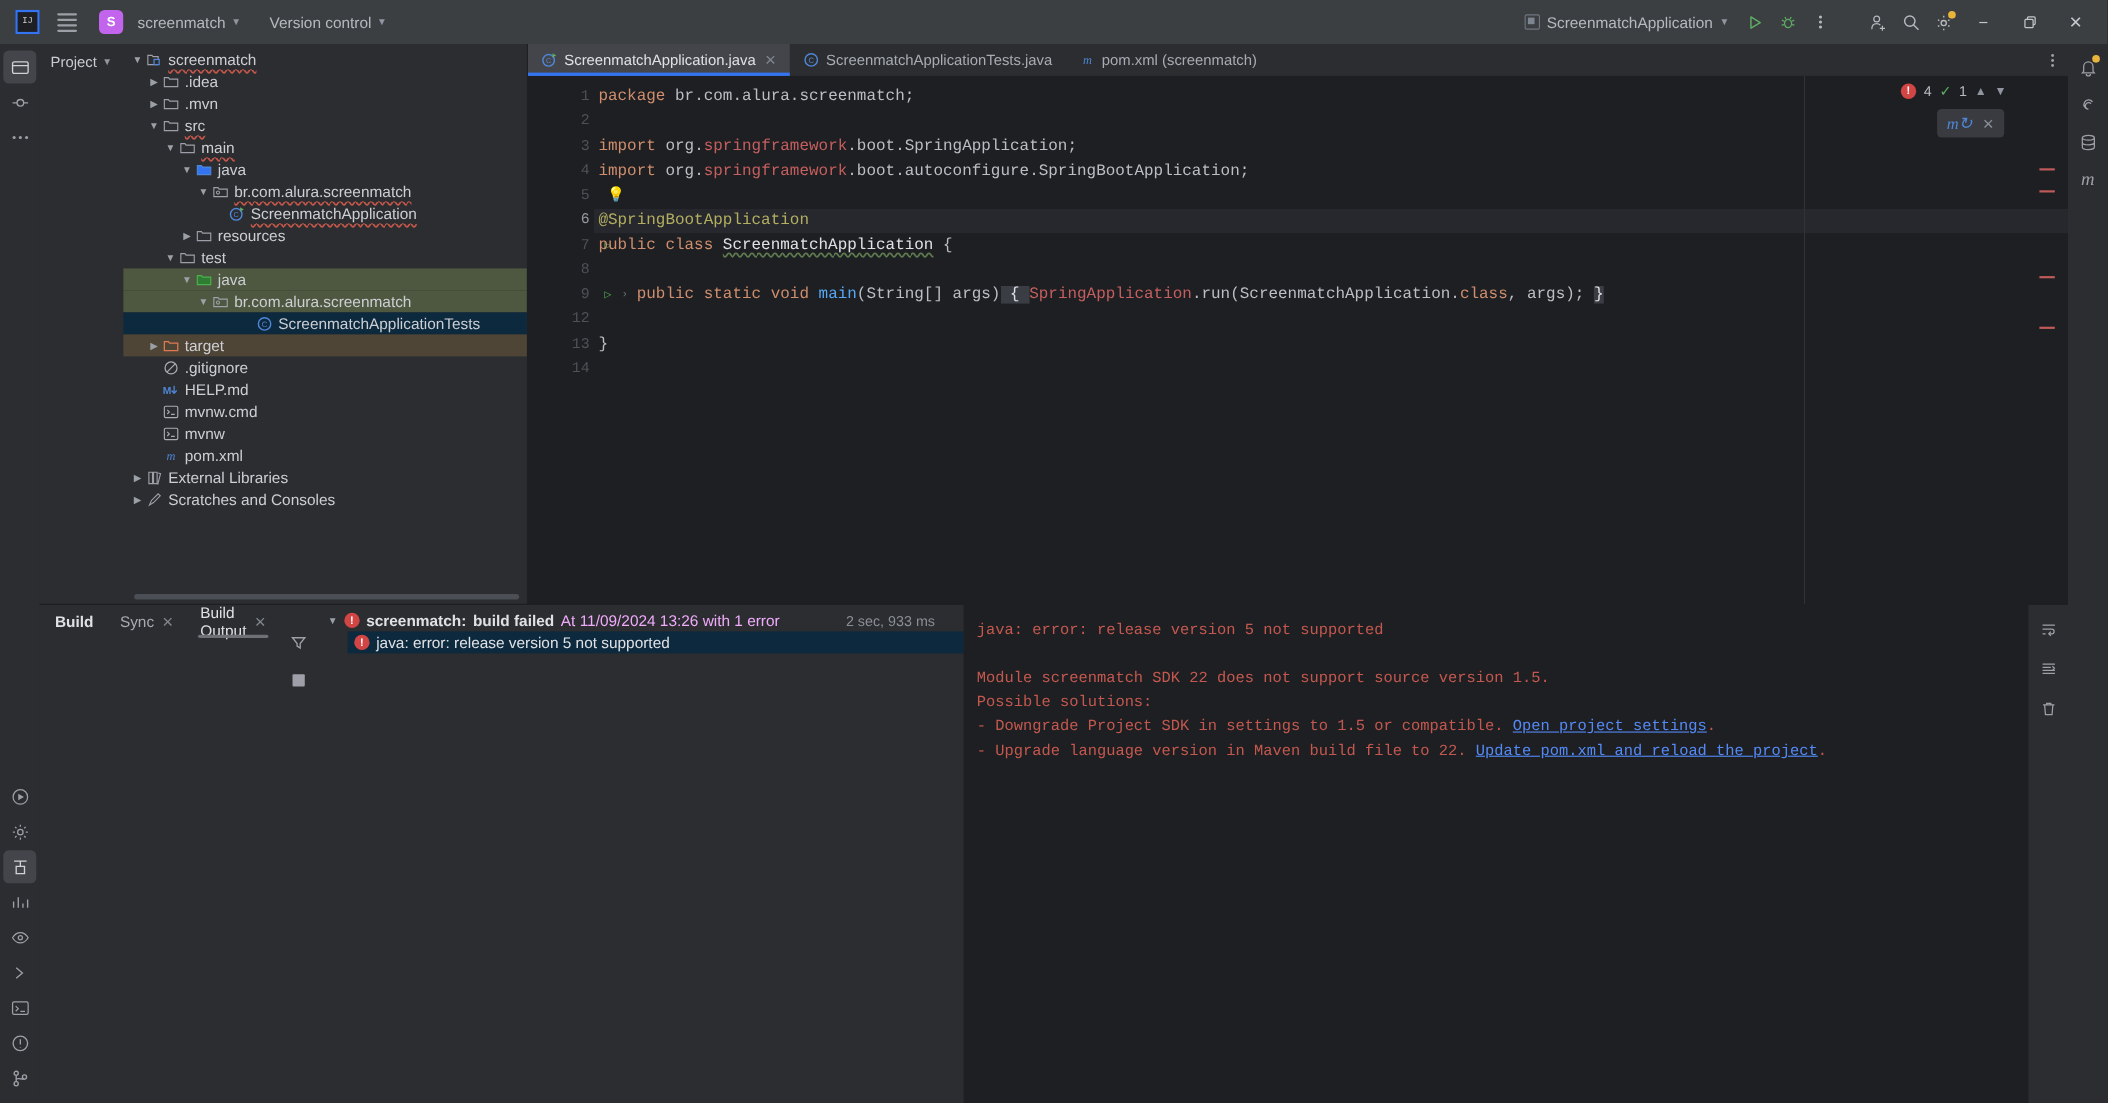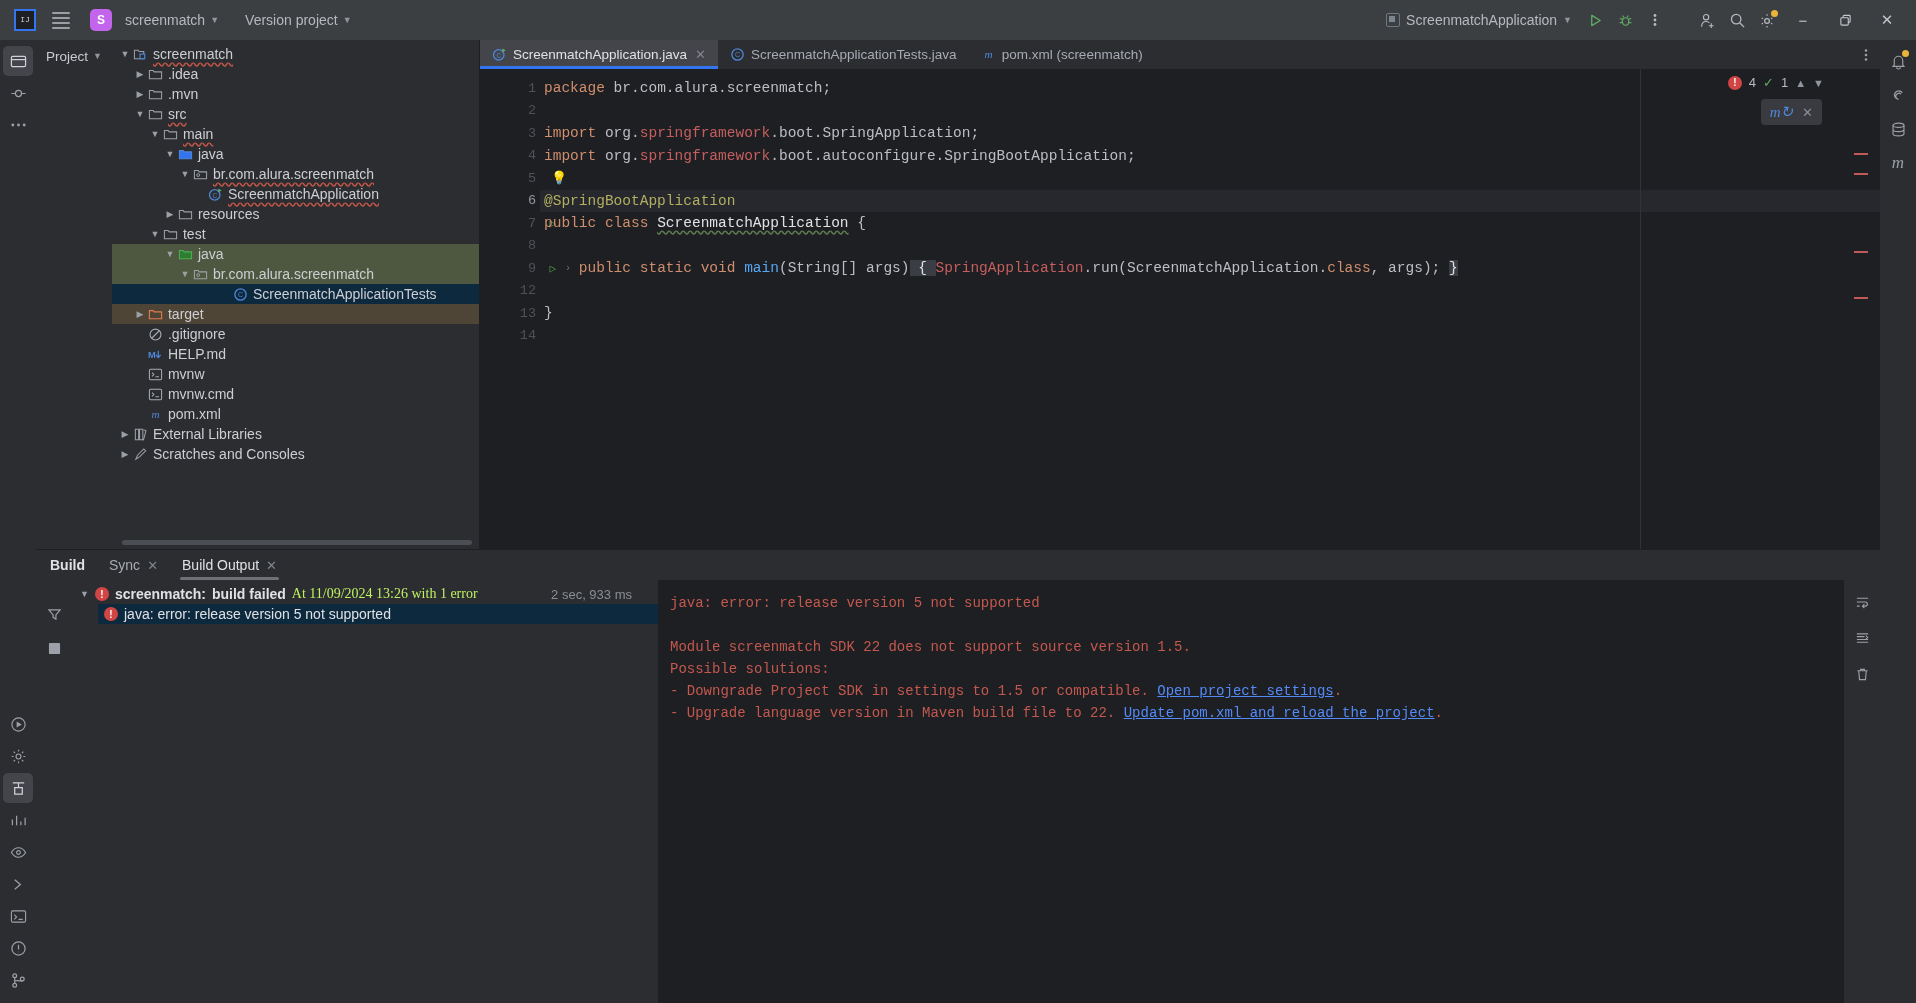--- a/index.html
+++ b/index.html
@@ -126,21 +126,21 @@
   .errdot { width: 14px; height: 14px; border-radius: 50%; background: #d14545;
     color: #fff; font-size: 10px; font-weight: bold; display: flex;
     align-items: center; justify-content: center; }
   .ed-widget { position: absolute; top: 30px; right: 58px; background: #393b40;
     border-radius: 4px; height: 26px; display: flex; align-items: center;
     gap: 9px; padding: 0 9px; z-index: 5; }
   .markbar { position: absolute; right: 12px; width: 14px; height: 2px; background: #c05a5a; }
 
   
   .bottom { height: 454px; flex: 0 0 454px; background: #2b2d30; display: flex;
-    flex-direction: column; border-top: 1px solid #1e1f22; }
+    border-top: 1px solid #1e1f22; }
   .btabs { height: 30px; flex: 0 0 30px; display: flex; align-items: stretch;
     padding-left: 14px; gap: 0; }
   .btab { display: flex; align-items: center; gap: 7px; padding: 0 12px;
     font-size: 14px; color: #a7abb3; cursor: pointer; position: relative; }
   .btab.head { color: #dfe1e5; font-weight: bold; padding-left: 0; }
   .btab.active { color: #dfe1e5; }
   .btab.active::after { content: ''; position: absolute; left: 10px; right: 10px;
     bottom: 0; height: 3px; background: #6e7076; border-radius: 2px; }
   .bcontent { flex: 1; display: flex; min-height: 0; }
   .bside { width: 36px; flex: 0 0 36px; display: flex; flex-direction: column;
@@ -148,21 +148,21 @@
   .bside-icon { width: 24px; height: 24px; display: flex; align-items: center;
     justify-content: center; color: #9da0a8; cursor: pointer; }
   .btree { width: 586px; flex: 0 0 586px; padding-top: 4px; font-size: 14px; }
   .brow { display: flex; align-items: center; height: 20px; gap: 6px;
     padding-left: 8px; white-space: nowrap; cursor: pointer; }
   .brow.sel { background: #0d293e; }
   .bicon-err { width: 14px; height: 14px; border-radius: 50%; background: #d14545;
     color: #fff; font-size: 10px; font-weight: bold; display: flex;
     align-items: center; justify-content: center; flex: 0 0 14px; }
   .bold-t { font-weight: bold; color: #dfe1e5; }
-  .muted { color: #bef264; font-family: Liberation Serif, serif; }
+  .muted { color: #f0abfc; }
   .btime { margin-left: auto; padding-right: 26px; color: #8a8e96; font-size: 13px; }
   .boutput { flex: 1; background: #1e1f22; padding: 12px 0 0 12px;
     font-family: "Liberation Mono", monospace; font-size: 14px; color: #c4584f;
     line-height: 22px; min-width: 0; overflow: hidden; position: relative; }
   .olink { color: #548af7; text-decoration: underline; cursor: pointer; }
   .bright { width: 36px; flex: 0 0 36px; background: #2b2d30; display: flex;
     flex-direction: column; align-items: center; padding-top: 10px; gap: 12px; }
   svg { display: block; }
 </style>
 </head>
@@ -181,21 +181,21 @@
         <span></span>
     </div>
     <div class="tb-item" style="padding-left:0">
       <div class="proj-chip">
         <span>S</span>
       </div>
       <span>screenmatch</span>
       <span class="caret">▼</span>
     </div>
     <div class="tb-item" style="margin-left:10px">
-      <span>Version project</span>
+      <span>Version control</span>
       <span class="caret">▼</span>
     </div>
 
     <div class="tb-spacer"></div>
 
     <div class="run-config">
       <span class="rc-icon"></span>
       <span>ScreenmatchApplication</span>
       <span class="caret">▼</span>
     </div>
@@ -491,31 +491,31 @@
                 <span class="tlabel">HELP.md</span>
               </div>
               <div class="trow" style="padding-left: 21px;">
                 <span class="arrow"></span>
                 <span class="ticon-sm">
                   <svg width="15" height="15" viewBox="0 0 16 16" fill="none">
                     <rect x="1.5" y="2.5" width="13" height="11" rx="1.3" stroke="#a9adb4" stroke-width="1.1"></rect>
                     <path d="M4.3 6 L6.3 8 L4.3 10 M8 10.3 h3.6" stroke="#a9adb4" stroke-width="1.1"></path>
                   </svg>
                 </span>
-                <span class="tlabel">mvnw</span>
+                <span class="tlabel">mvnw.cmd</span>
               </div>
               <div class="trow" style="padding-left: 21px;">
                 <span class="arrow"></span>
                 <span class="ticon-sm">
                   <svg width="15" height="15" viewBox="0 0 16 16" fill="none">
                     <rect x="1.5" y="2.5" width="13" height="11" rx="1.3" stroke="#a9adb4" stroke-width="1.1"></rect>
                     <path d="M4.3 6 L6.3 8 L4.3 10 M8 10.3 h3.6" stroke="#a9adb4" stroke-width="1.1"></path>
                   </svg>
                 </span>
-                <span class="tlabel">mvnw.cmd</span>
+                <span class="tlabel">mvnw</span>
               </div>
               <div class="trow" style="padding-left: 21px;">
                 <span class="arrow"></span>
                 <span class="ticon-sm">
                   <svg width="15" height="15" viewBox="0 0 16 16">
                     <text x="8" y="12" font-size="12" font-style="italic" fill="#4f86d6" text-anchor="middle" font-family="Liberation Serif">m</text>
                   </svg>
                 </span>
                 <span class="tlabel">pom.xml</span>
               </div>

